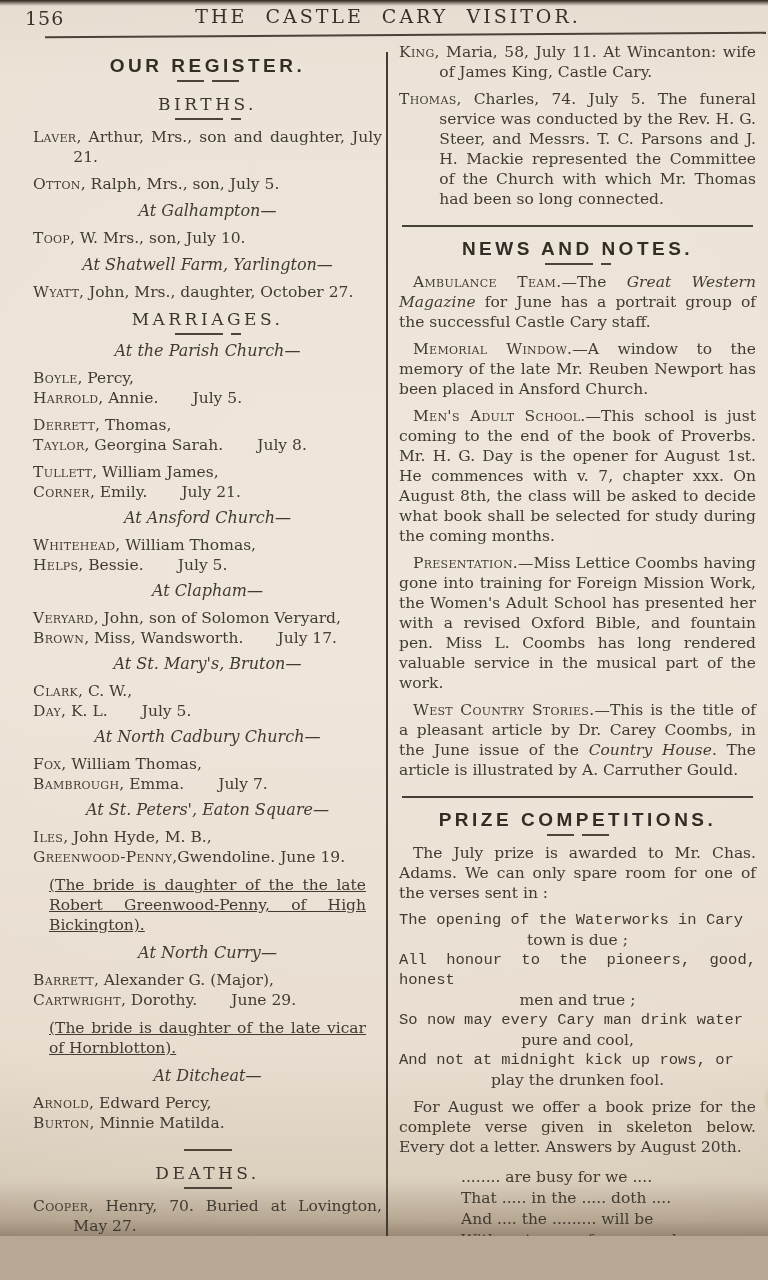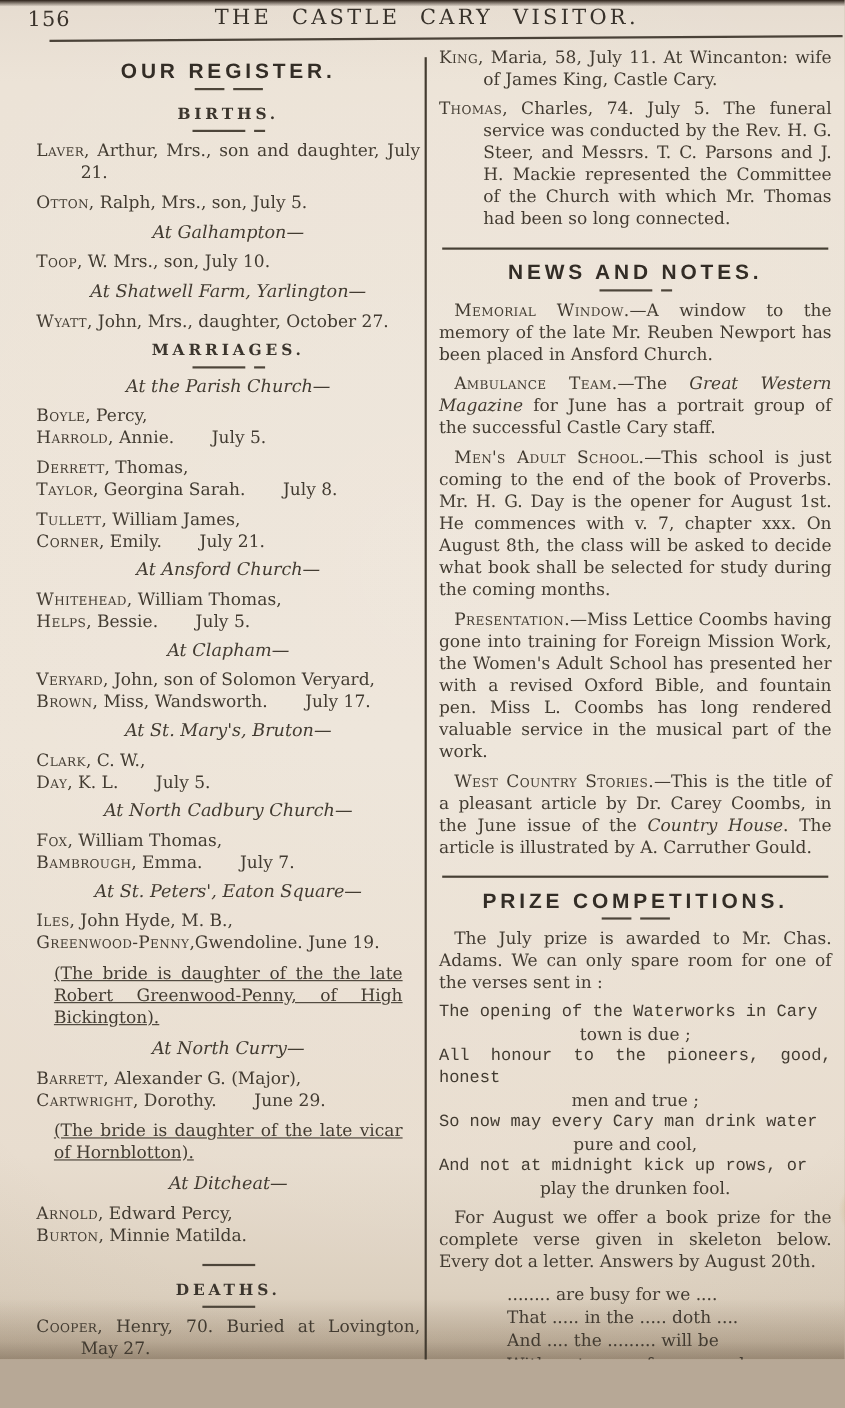--- a/index.html
+++ b/index.html
@@ -25,21 +25,21 @@
         font-size:19px;letter-spacing:3px;word-spacing:9px;color:#37312a;}
   .header-rule{position:absolute;left:45px;right:26px;top:34px;height:2px;background:#4a4238;transform:rotate(-0.35deg);}
   .vrule{position:absolute;left:386px;top:52px;width:2px;height:1196px;background:#443c31;}
 
   .col{position:absolute;font-size:15.5px;line-height:20px;}
   .col.left{left:33px;top:46px;width:349px;}
   .col.right{left:399px;top:38px;width:357px;}
 
   .big-head{font-family:"Liberation Sans",sans-serif;font-weight:700;font-size:19px;letter-spacing:3.5px;
         text-align:center;color:#332d26;margin:10px 0 4px;}
-  .sub-head{font-size:14px;letter-spacing:3.5px;text-align:center;color:#3b352d;margin:12px 0 3px;font-weight:bold;}
+  .sub-head{font-size:17px;letter-spacing:3.5px;text-align:center;color:#3b352d;margin:12px 0 3px;font-weight:normal;}
   .srule{text-align:center;margin:4px 0 6px;line-height:0;}
   .srule span{display:inline-block;height:2px;background:#4d453a;margin:0 4px;vertical-align:middle;}
   .sr-a{width:27px;} .sr-b{width:27px;} .sr-c{width:48px;} .sr-d{width:10px;height:1.5px;}
   .lrule{height:2px;background:#474035;margin:16px 3px 12px;}
 
   .sc{font-variant:small-caps;letter-spacing:0.3px;}
   p{margin:0;}
   .entry{margin:7px 0;padding-left:2.6em;text-indent:-2.6em;text-align:justify;}
   .loc{font-style:italic;text-align:center;font-size:16px;margin:6px 0 1px;}
   .couple{margin:7px 0 0;}
@@ -147,22 +147,22 @@
   </div>
 
   <div class="col right">
     <p class="entry" style="margin-top:4px;"><span class="sc">King</span><span>, Maria, 58, July 11.  At Wincanton: wife of James King, Castle Cary.</span></p>
     <p class="entry"><span class="sc">Thomas</span><span>, Charles, 74. July 5.  The funeral service was conducted by the Rev. H. G. Steer, and Messrs. T. C. Parsons and J. H. Mackie represented the Committee of the Church with which Mr. Thomas had been so long connected.</span></p>
 
     <div class="lrule"></div>
     <h2 class="big-head">NEWS AND NOTES.</h2>
     <div class="srule"><span class="sr-c"></span><span class="sr-d"></span></div>
 
+    <p class="para"><span class="sc">Ambulance Team.</span><span>—The </span><em>Great Western Magazine</em><span> for June has a portrait group of the successful Castle Cary staff.</span></p>
     <p class="para"><span class="sc">Memorial Window.</span><span>—A window to the memory of the late Mr. Reuben Newport has been placed in Ansford Church.</span></p>
-    <p class="para"><span class="sc">Ambulance Team.</span><span>—The </span><em>Great Western Magazine</em><span> for June has a portrait group of the successful Castle Cary staff.</span></p>
     <p class="para"><span class="sc">Men's Adult School.</span><span>—This school is just coming to the end of the book of Proverbs.  Mr. H. G. Day is the opener for August 1st.  He commences with v. 7, chapter xxx.  On August 8th, the class will be asked to decide what book shall be selected for study during the coming months.</span></p>
     <p class="para"><span class="sc">Presentation.</span><span>—Miss Lettice Coombs having gone into training for Foreign Mission Work, the Women's Adult School has presented her with a revised Oxford Bible, and fountain pen.  Miss L. Coombs has long rendered valuable service in the musical part of the work.</span></p>
     <p class="para"><span class="sc">West Country Stories.</span><span>—This is the title of a pleasant article by Dr. Carey Coombs, in the June issue of the </span><em>Country House</em><span>.  The article is illustrated by A. Carruther Gould.</span></p>
 
     <div class="lrule"></div>
     <h2 class="big-head">PRIZE COMPETITIONS.</h2>
     <div class="srule"><span class="sr-a"></span><span class="sr-b"></span></div>
 
     <p class="para">The July prize is awarded to Mr. Chas. Adams.  We can only spare room for one of the verses sent in :</p>
 

